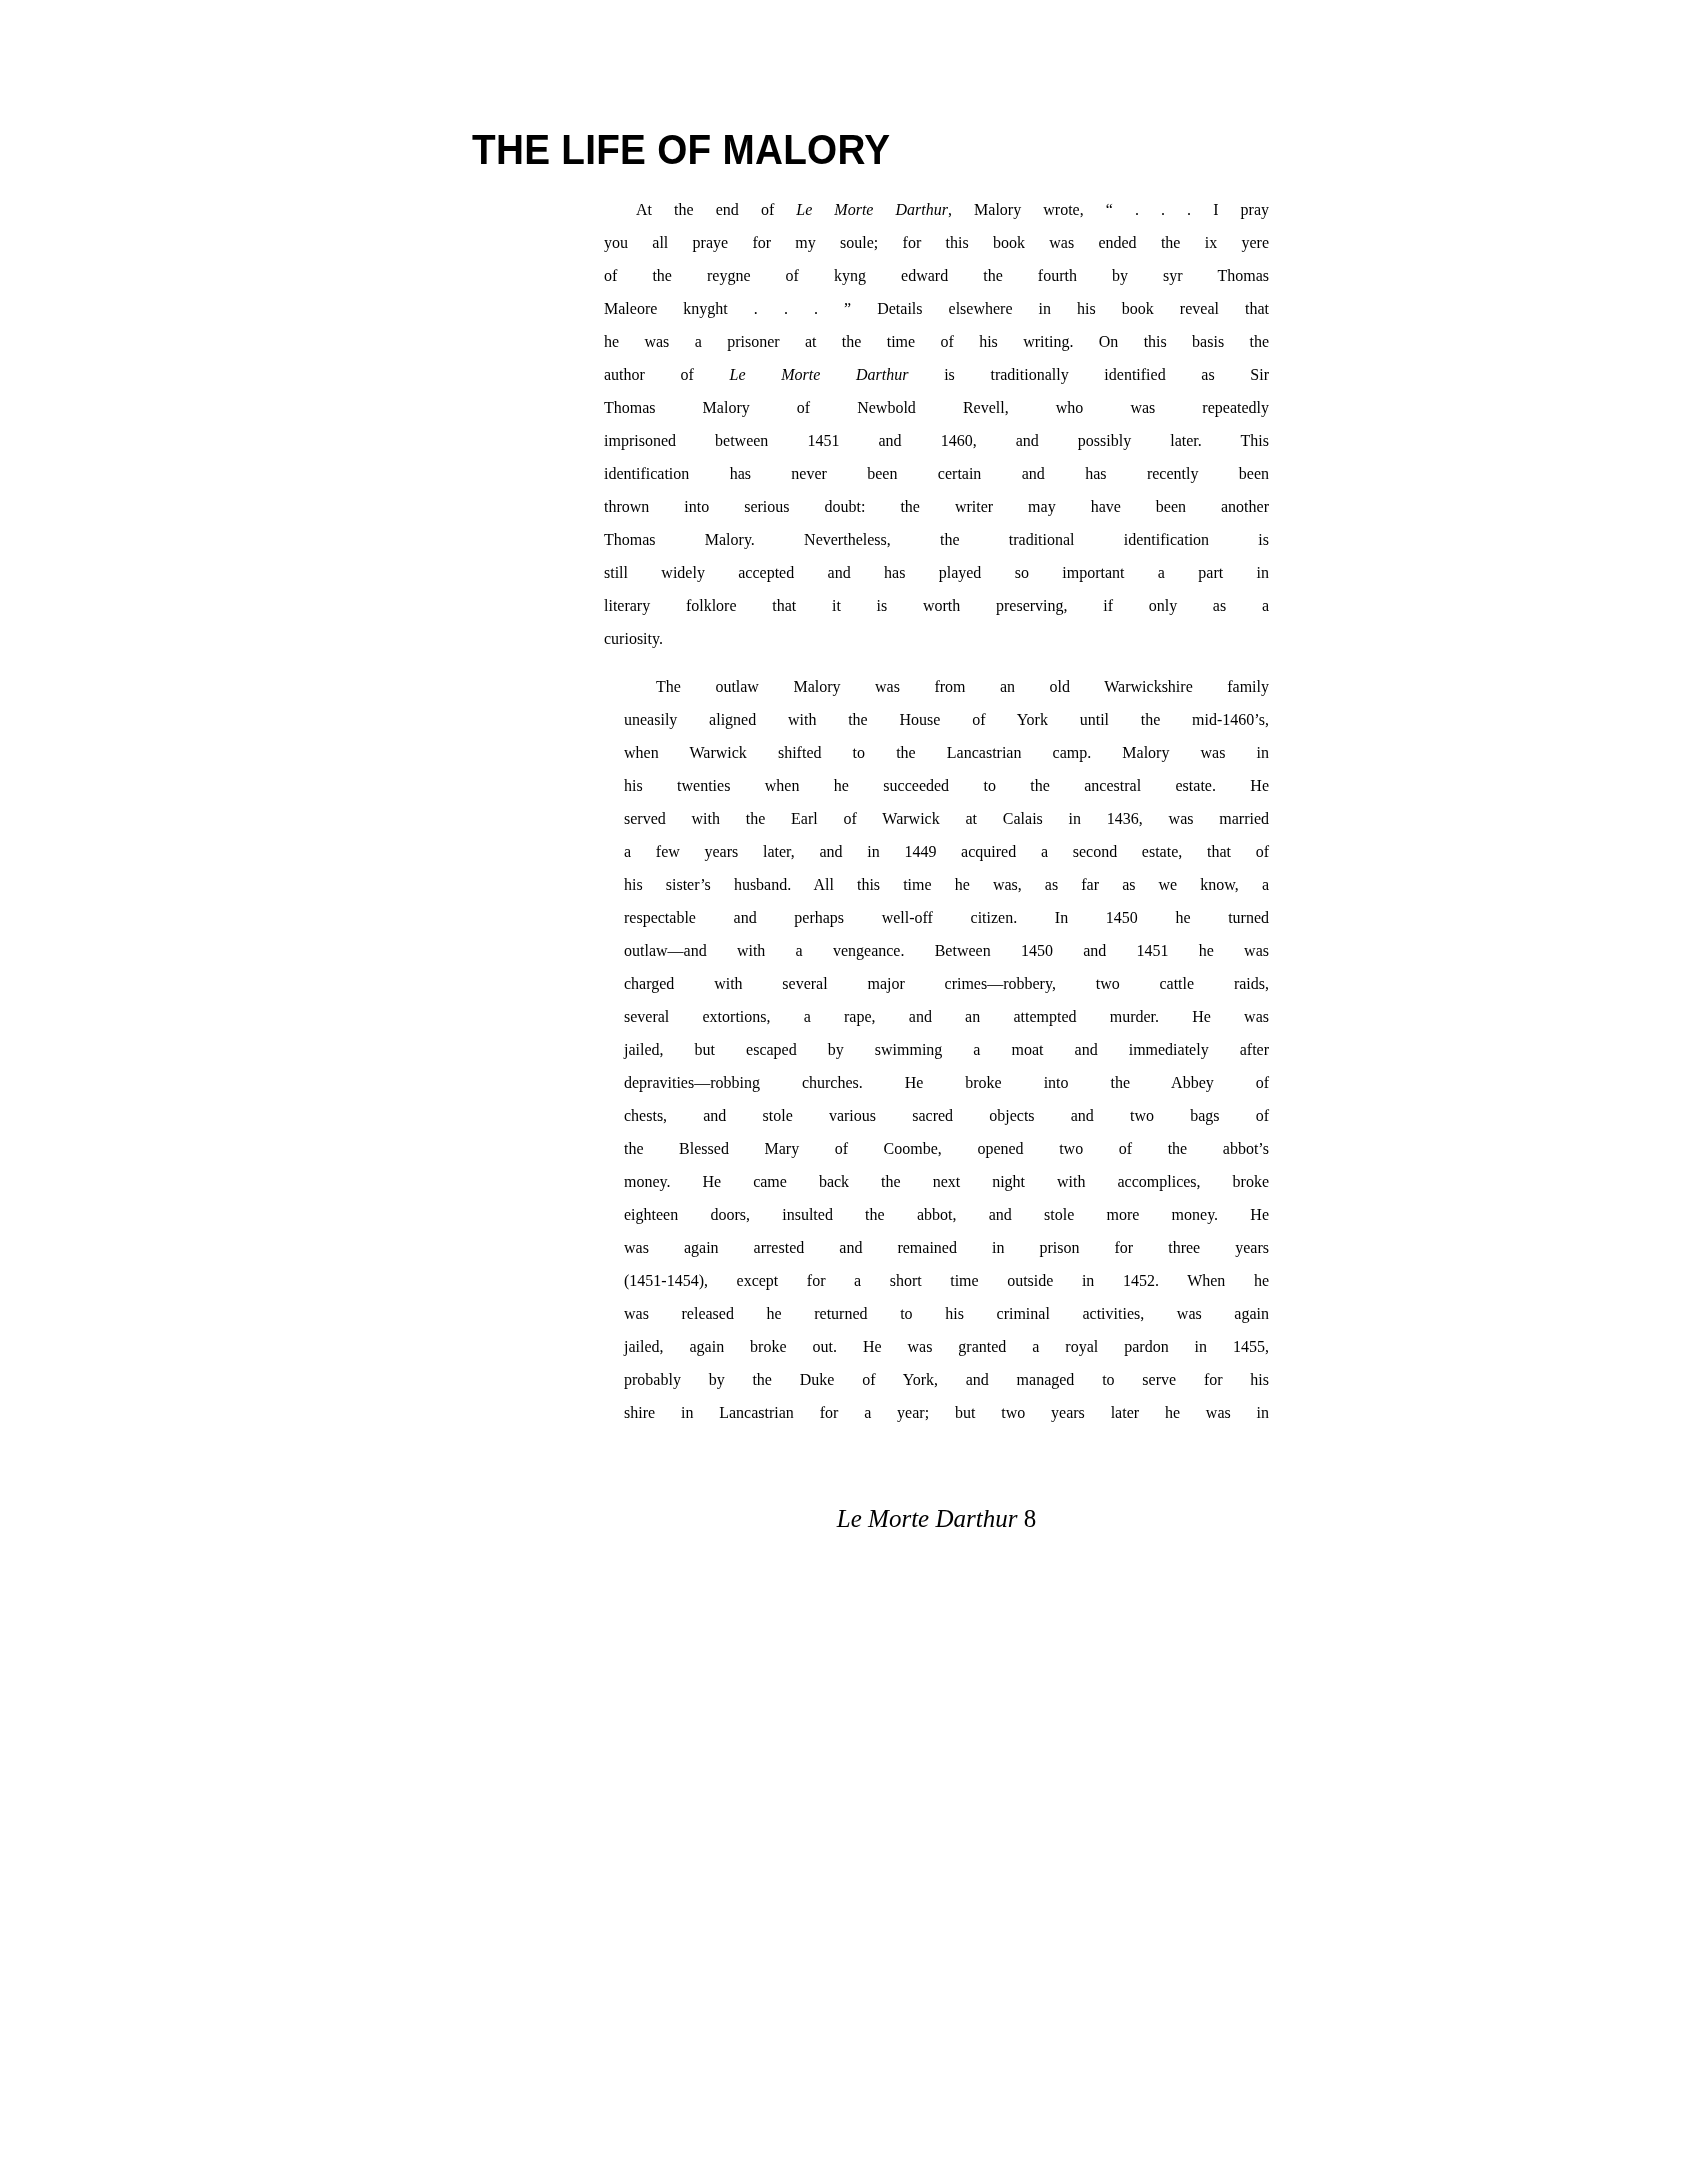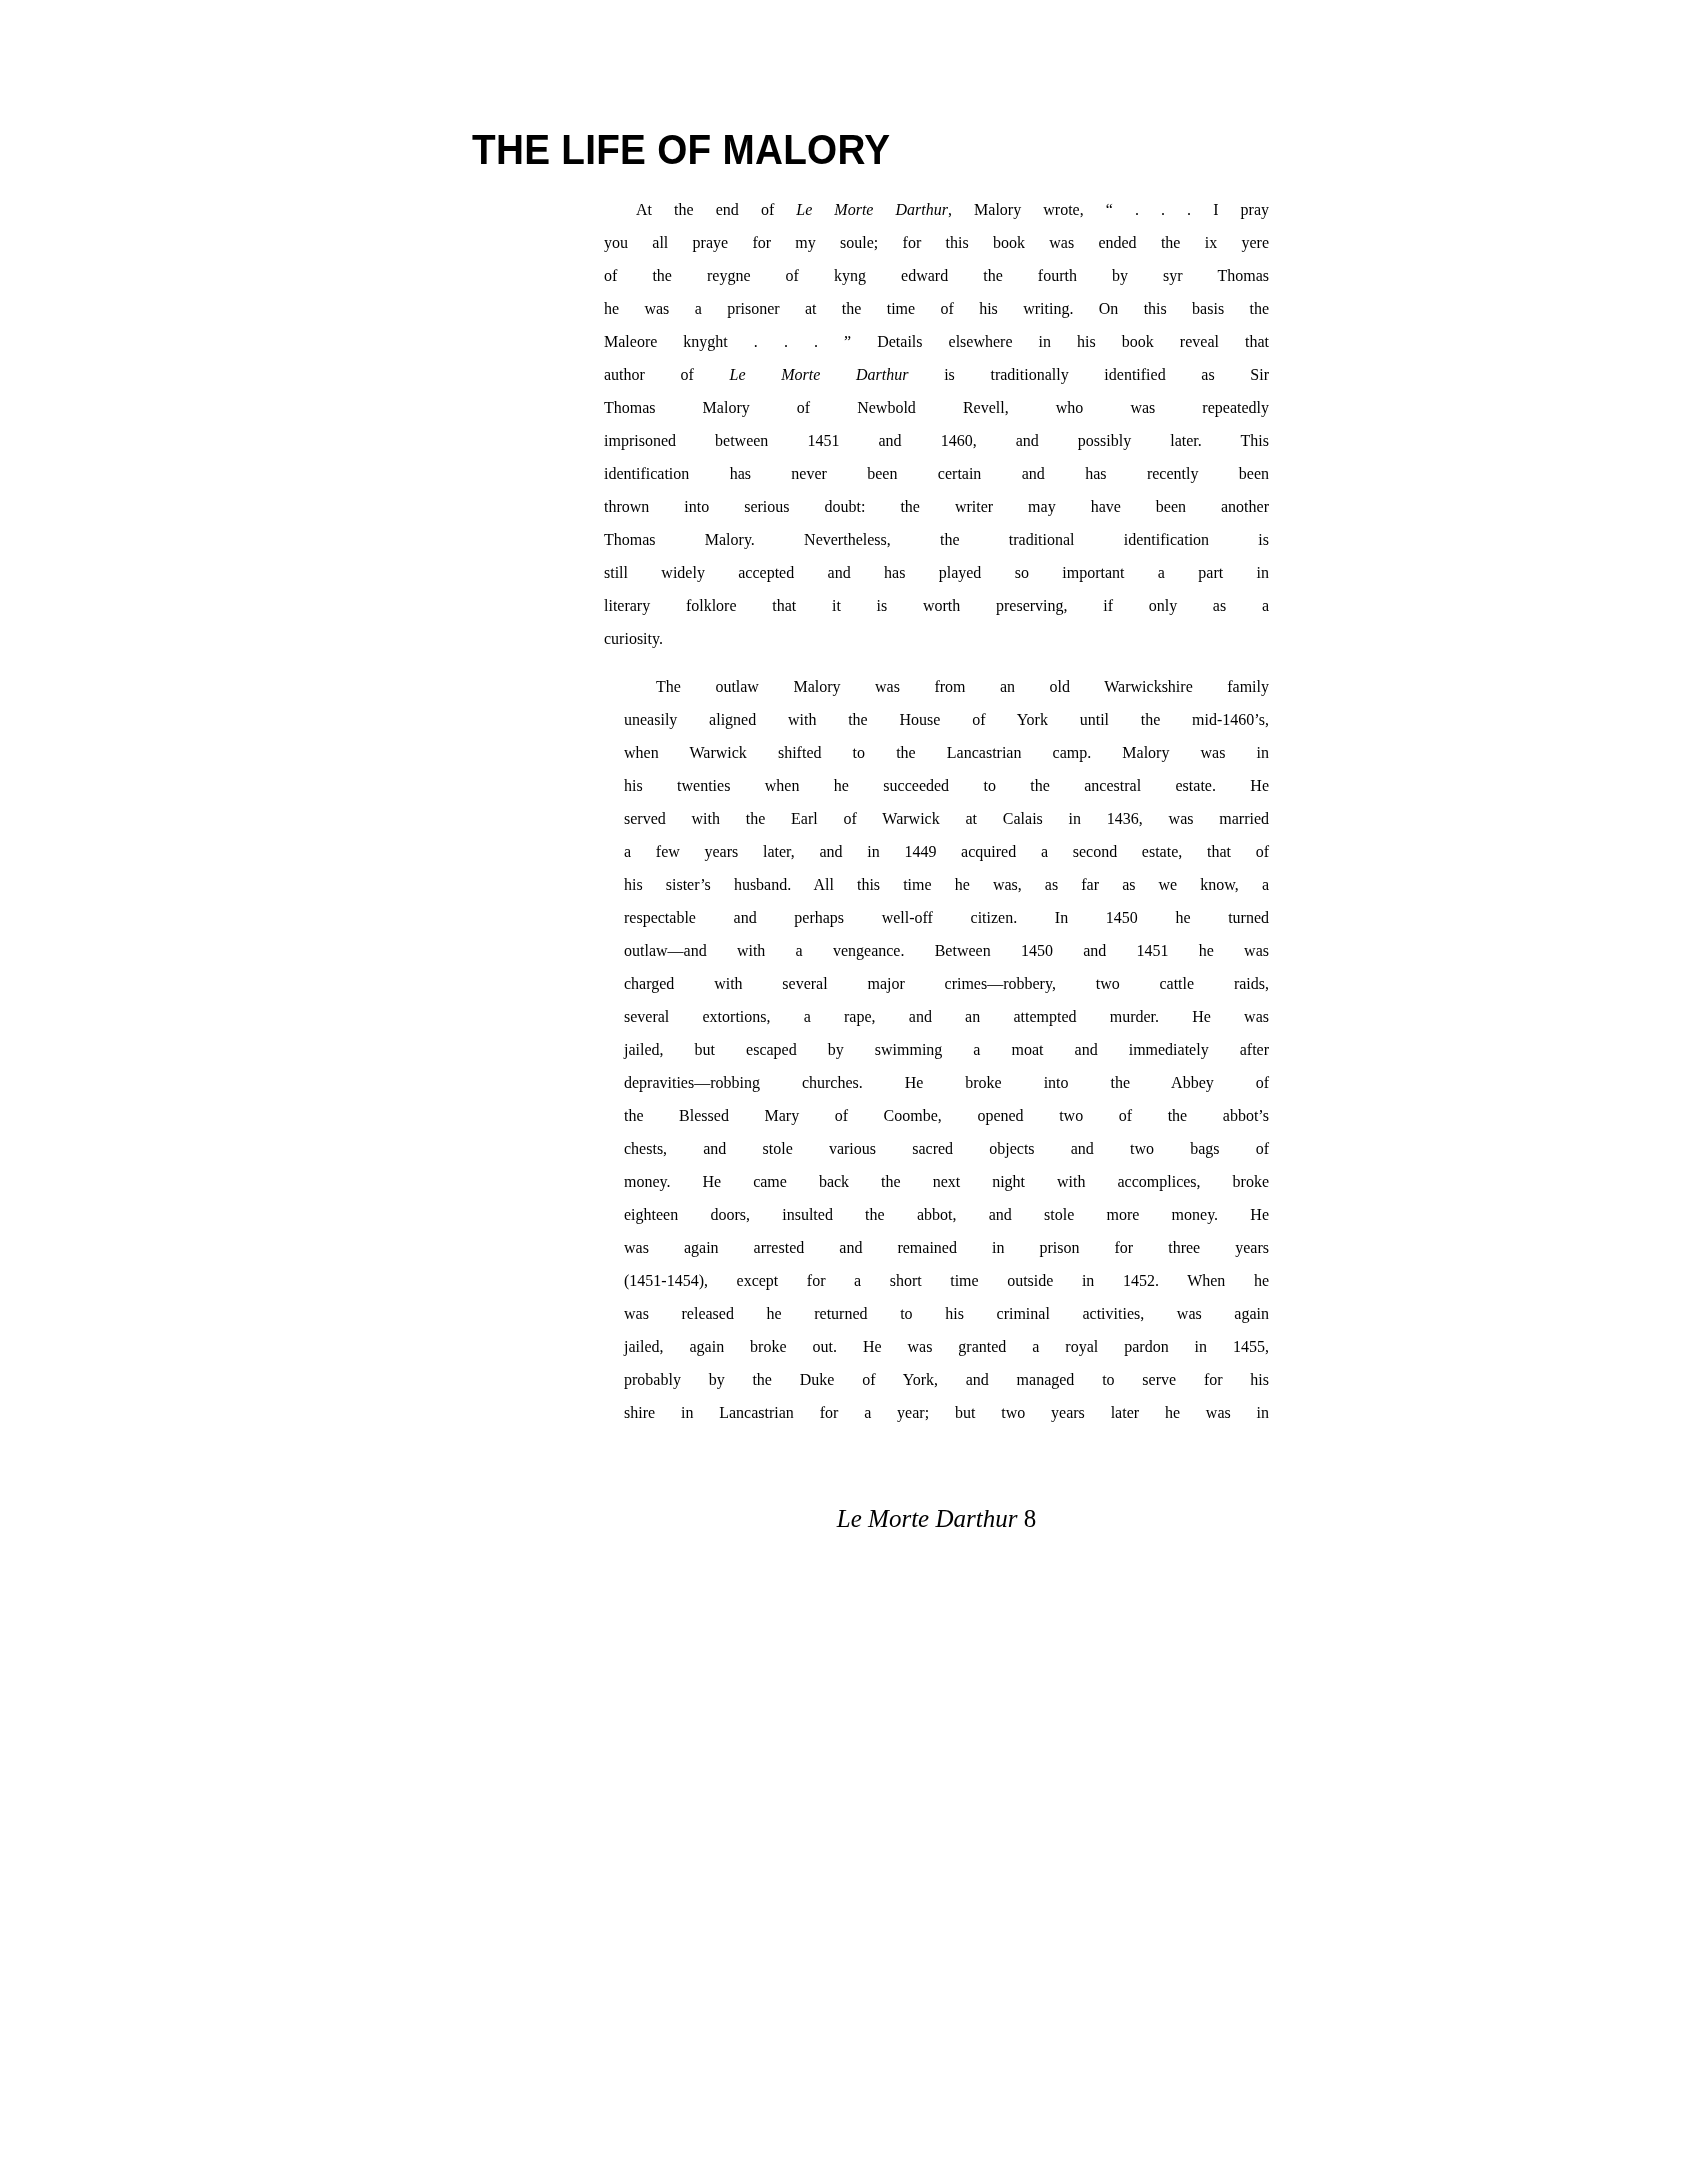--- a/index.html
+++ b/index.html
@@ -24,22 +24,22 @@
 
 <div class="page">
 
   <h1 class="title">THE LIFE OF MALORY</h1>
 
   <div class="body-text">
     <div class="para">
         <div class="line just indent"><span>At the end of </span><span class="it">Le Morte Darthur</span><span>, Malory wrote, “ . . . I pray</span></div>
         <div class="line just"><span>you all praye for my soule; for this book was ended the ix yere</span></div>
         <div class="line just"><span>of the reygne of kyng edward the fourth by syr Thomas</span></div>
+        <div class="line just"><span>Maleore knyght . . . ” Details elsewhere in his book reveal that</span></div>
         <div class="line just"><span>he was a prisoner at the time of his writing. On this basis the</span></div>
-        <div class="line just"><span>Maleore knyght . . . ” Details elsewhere in his book reveal that</span></div>
         <div class="line just"><span>author of </span><span class="it">Le Morte Darthur</span><span> is traditionally identified as Sir</span></div>
         <div class="line just"><span>Thomas Malory of Newbold Revell, who was repeatedly</span></div>
         <div class="line just"><span>imprisoned between 1451 and 1460, and possibly later. This</span></div>
         <div class="line just"><span>identification has never been certain and has recently been</span></div>
         <div class="line just"><span>thrown into serious doubt: the writer may have been another</span></div>
         <div class="line just"><span>Thomas Malory. Nevertheless, the traditional identification is</span></div>
         <div class="line just"><span>still widely accepted and has played so important a part in</span></div>
         <div class="line just"><span>literary folklore that it is worth preserving, if only as a</span></div>
         <div class="line"><span>curiosity.</span></div>
       </div>
@@ -50,22 +50,22 @@
         <div class="line just"><span>his twenties when he succeeded to the ancestral estate. He</span></div>
         <div class="line just"><span>served with the Earl of Warwick at Calais in 1436, was married</span></div>
         <div class="line just"><span>a few years later, and in 1449 acquired a second estate, that of</span></div>
         <div class="line just"><span>his sister’s husband. All this time he was, as far as we know, a</span></div>
         <div class="line just"><span>respectable and perhaps well-off citizen. In 1450 he turned</span></div>
         <div class="line just"><span>outlaw—and with a vengeance. Between 1450 and 1451 he was</span></div>
         <div class="line just"><span>charged with several major crimes—robbery, two cattle raids,</span></div>
         <div class="line just"><span>several extortions, a rape, and an attempted murder. He was</span></div>
         <div class="line just"><span>jailed, but escaped by swimming a moat and immediately after</span></div>
         <div class="line just"><span>depravities—robbing churches. He broke into the Abbey of</span></div>
+        <div class="line just"><span>chests, and stole various sacred objects and two bags of</span></div>
         <div class="line just"><span>the Blessed Mary of Coombe, opened two of the abbot’s</span></div>
-        <div class="line just"><span>chests, and stole various sacred objects and two bags of</span></div>
         <div class="line just"><span>money. He came back the next night with accomplices, broke</span></div>
         <div class="line just"><span>eighteen doors, insulted the abbot, and stole more money. He</span></div>
         <div class="line just"><span>was again arrested and remained in prison for three years</span></div>
         <div class="line just"><span>(1451-1454), except for a short time outside in 1452. When he</span></div>
         <div class="line just"><span>was released he returned to his criminal activities, was again</span></div>
         <div class="line just"><span>jailed, again broke out. He was granted a royal pardon in 1455,</span></div>
         <div class="line just"><span>probably by the Duke of York, and managed to serve for his</span></div>
         <div class="line just"><span>shire in Lancastrian for a year; but two years later he was in</span></div>
       </div>
   </div>

